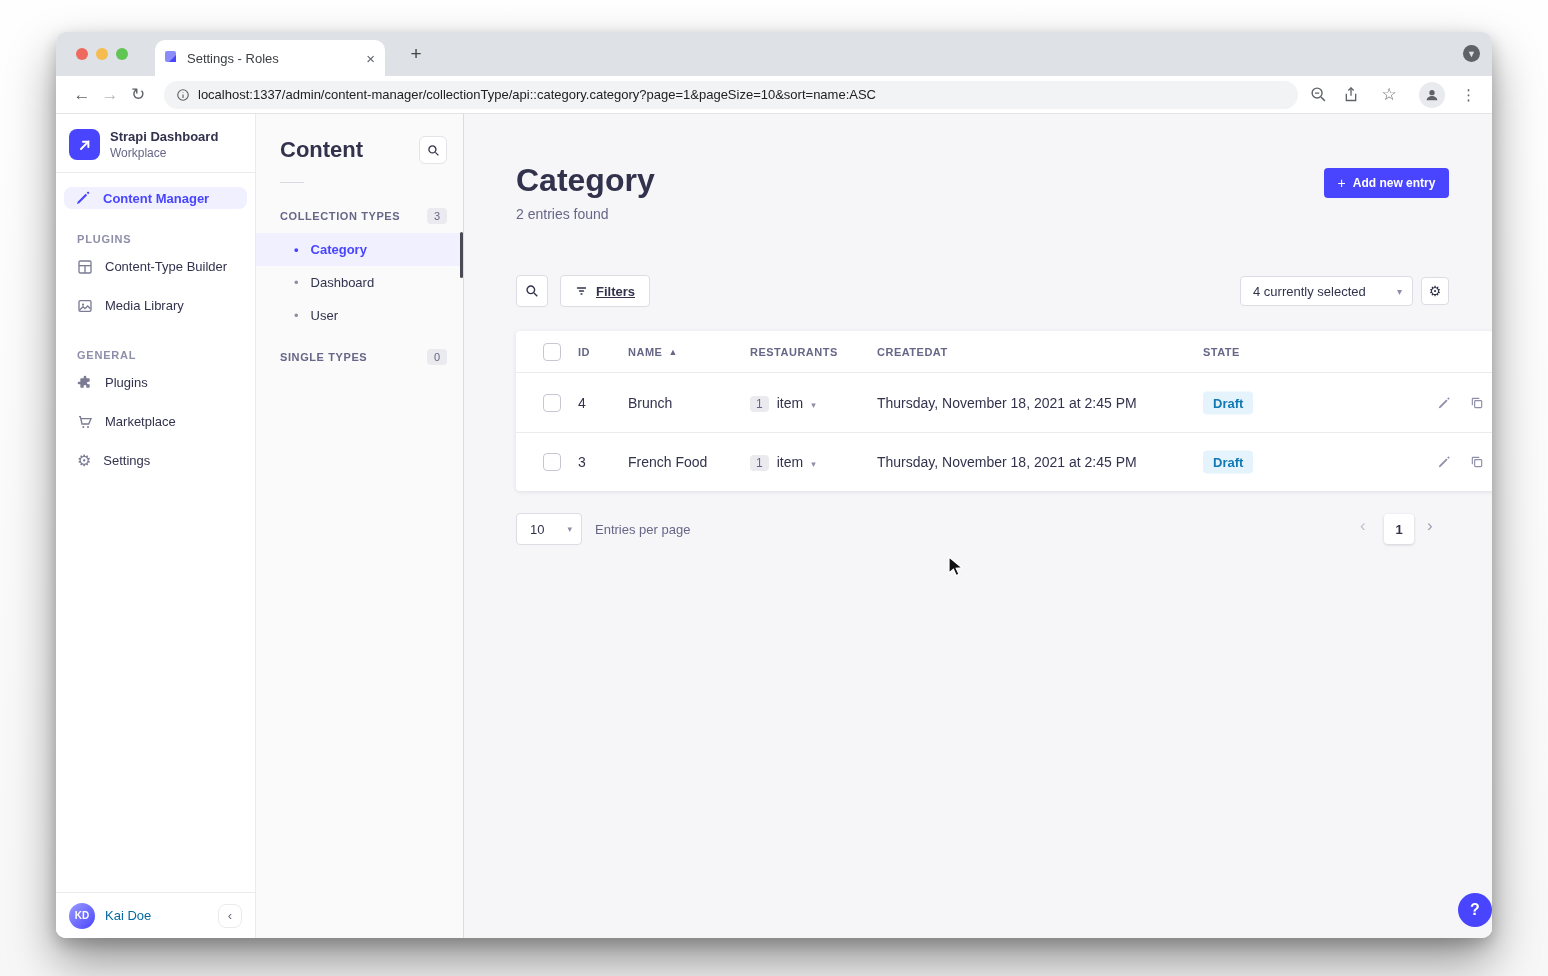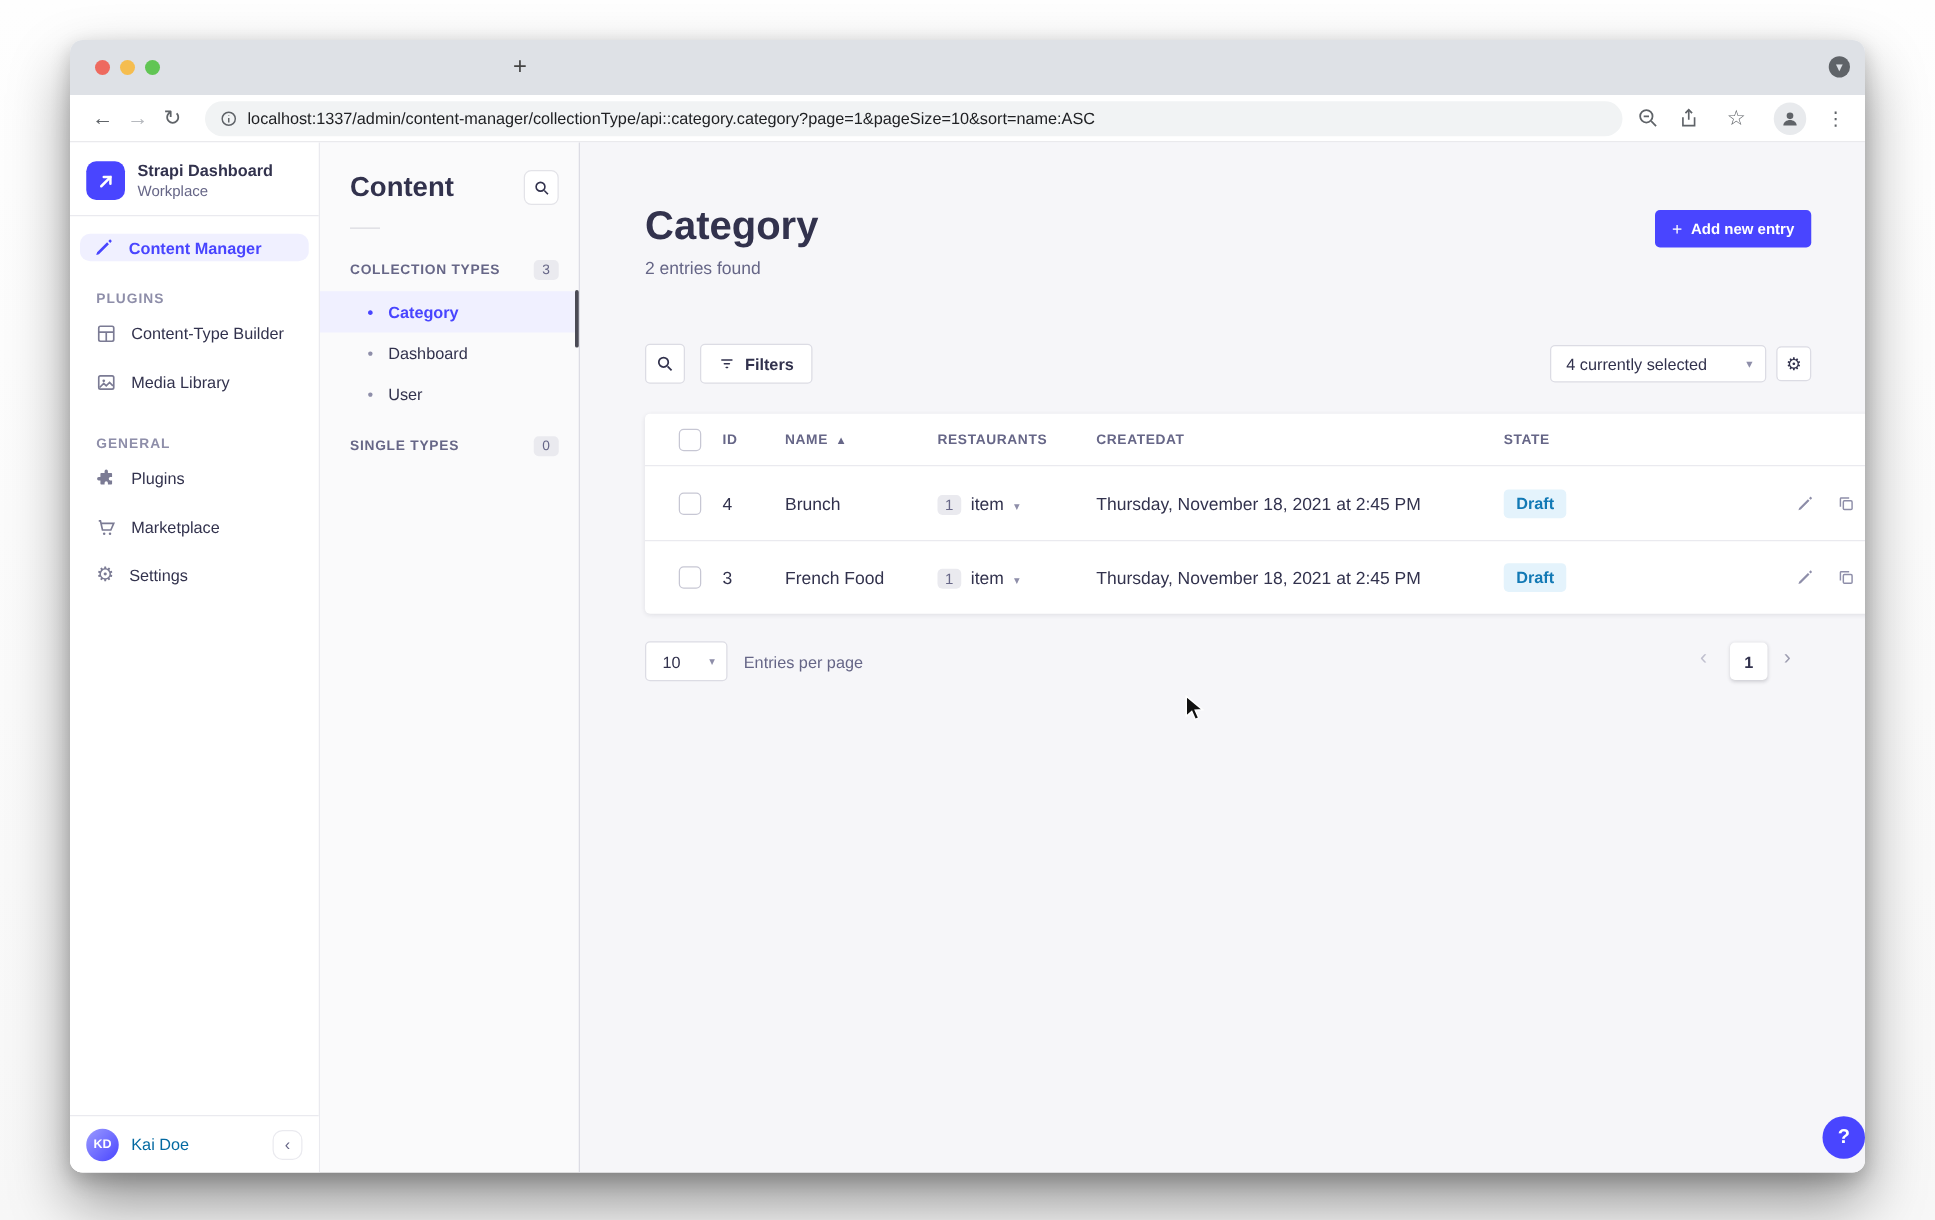--- a/index.html
+++ b/index.html
@@ -91,21 +91,21 @@
   .add-entry { position:absolute; left:860px; top:54px; width:125px; height:30px; border-radius:4px;
                background:#4945ff; color:#fff; font-size:12px; font-weight:700; border:none;
                display:flex; align-items:center; justify-content:center; gap:7px; }
   .add-entry .plus { font-size:14px; font-weight:400; line-height:1; }
 
   .ctrl-search { position:absolute; left:52px; top:161px; width:32px; height:32px; border-radius:4px;
                  border:1px solid #dcdce4; background:#fff; color:#32324d;
                  display:flex; align-items:center; justify-content:center; }
   .ctrl-filters { position:absolute; left:96px; top:161px; height:32px; padding:0 14px; border-radius:4px;
                  border:1px solid #dcdce4; background:#fff; color:#32324d; font-size:13px; font-weight:700;
-                 display:flex; align-items:center; gap:8px; }
+                 display:flex; align-items:center; gap:8px;text-decoration:underline; }
   .fields-dd { position:absolute; left:776px; top:162px; width:173px; height:30px; border-radius:4px;
                border:1px solid #dcdce4; background:#fff; display:flex; align-items:center;
                justify-content:space-between; padding:0 10px 0 12px; font-size:13px; color:#32324d; }
   .fields-dd .chev { color:#8e8ea9; font-size:10px; }
   .view-gear { position:absolute; left:957px; top:163px; width:28px; height:28px; border-radius:4px;
                border:1px solid #dcdce4; background:#fff; display:flex; align-items:center; justify-content:center;
                font-size:14px; color:#32324d; }
 
   .table-card { position:absolute; left:52px; top:217px; width:1028px; background:#fff; border-radius:4px;
                 box-shadow:0 1px 4px rgba(33,33,52,.1); }
@@ -149,20 +149,30 @@
 <body>
 
 <div class="window">
 
   <div class="tabstrip">
     <div class="traffic">
       <span class="dot red"></span>
       <span class="dot yellow"></span>
       <span class="dot green"></span>
     </div>
+    <div class="tab">
+      <span>
+        <svg width="14" height="14" viewBox="0 0 14 14">
+            <rect x="0" y="0" width="11" height="11" rx="2" fill="#8c8cf9"></rect>
+            <path d="M4 11 L11 4 L11 11 Z" fill="#4945ff"></path>
+          </svg>
+      </span>
+      <span class="tab-title">Settings - Roles</span>
+      <span class="tab-close">×</span>
+    </div>
     <span class="newtab">+</span>
     <span class="downloads-chip">▼</span>
   </div>
 
   <div class="toolbar">
     <span class="navbtn">←</span>
     <span class="navbtn disabled">→</span>
     <span class="navbtn">↻</span>
     <div class="urlbar">
       <span>

